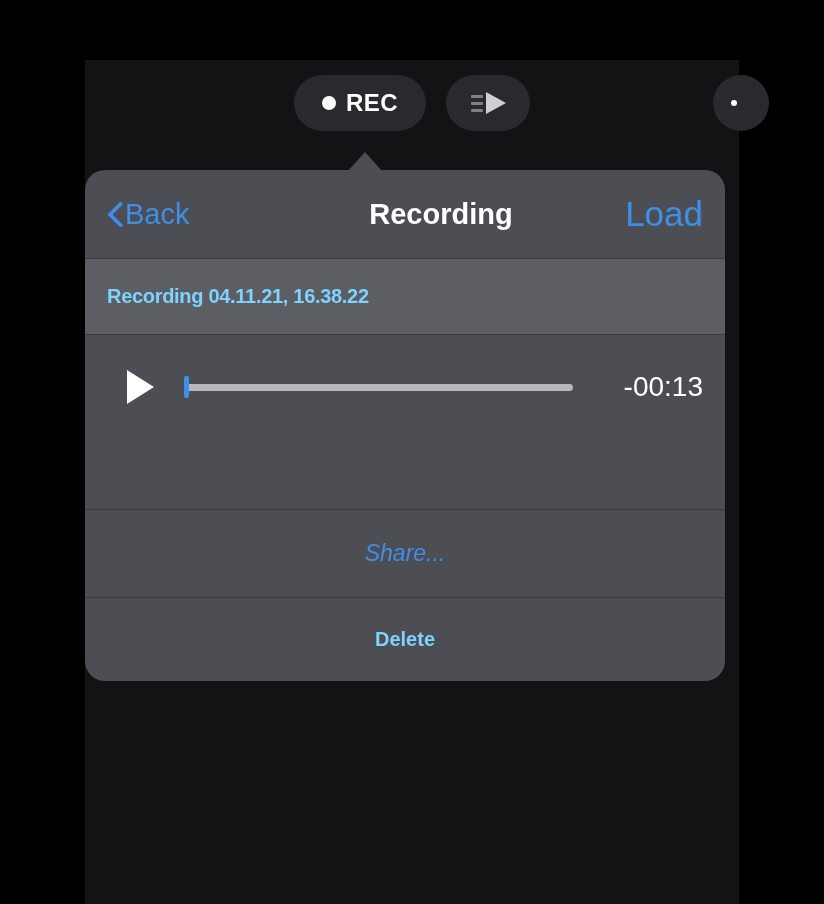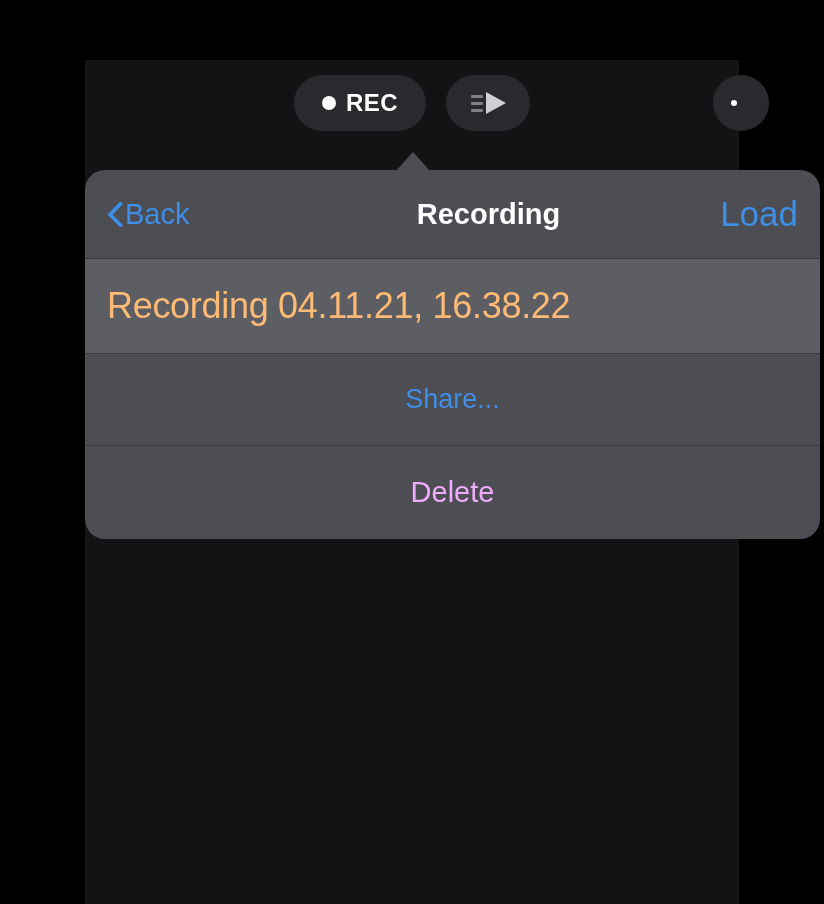--- a/index.html
+++ b/index.html
@@ -120,21 +120,21 @@
       top: -18px;
       left: 50%;
       transform: translateX(-50%);
       margin-left: -40px;
     }
     
     .popover {
       position: absolute;
       top: 110px;
       left: 0;
-      width: 735px;
+      width: 640px;
       background: #4d4d54;
       border-radius: 20px;
       overflow: visible;
     }
     
     .popover-header {
       display: flex;
       align-items: center;
       justify-content: space-between;
       padding: 24px 22px;
@@ -185,23 +185,23 @@
       font-weight: 400;
     }
     
     .filename-row {
       background: #5d5d64;
       padding: 26px 22px;
       border-bottom: 1px solid #3a3a40;
     }
     
     .filename-text {
-      color: #fdba74;
-      font-size: 36px;
-      font-weight: 400;
+      color: #7dd3fc;
+      font-size: 20px;
+      font-weight: 700;
       letter-spacing: -0.3px;
     }
     
     .player-section {
       padding: 35px 22px 105px 22px;
       display: flex;
       align-items: center;
       gap: 30px;
       border-bottom: 1px solid #3a3a40;
     }
@@ -256,28 +256,29 @@
       border-bottom: 1px solid #3a3a40;
     }
     
     .action-row:last-child {
       border-bottom: none;
       border-radius: 0 0 20px 20px;
     }
     
     .share-text {
       color: #3e8fe8;
-      font-size: 27px;
+      font-size: 23px;
       font-weight: 400;
+      font-style: italic;
     }
     
     .delete-text {
-      color: #f0abfc;
-      font-size: 29px;
-      font-weight: 400;
+      color: #7dd3fc;
+      font-size: 20px;
+      font-weight: 700;
     }
   </style>
 </head>
 <body>
 
 <div class="viewport">
 
   <div class="toolbar">
     <div class="pill-button rec-button">
       <div class="rec-dot"></div>
@@ -307,20 +308,30 @@
         <span>Back</span>
       </div>
       <div class="header-title">Recording</div>
       <div class="load-button">Load</div>
     </div>
 
     <div class="filename-row">
       <div class="filename-text">Recording 04.11.21, 16.38.22</div>
     </div>
 
+    <div class="player-section">
+      <div class="play-button">
+        <div class="play-triangle"></div>
+      </div>
+      <div class="slider-container">
+        <div class="slider-track"></div>
+        <div class="slider-handle"></div>
+      </div>
+      <div class="time-label">-00:13</div>
+    </div>
 
     <div class="action-row">
       <span class="share-text">Share...</span>
     </div>
 
     <div class="action-row">
       <span class="delete-text">Delete</span>
     </div>
   </div>
 

